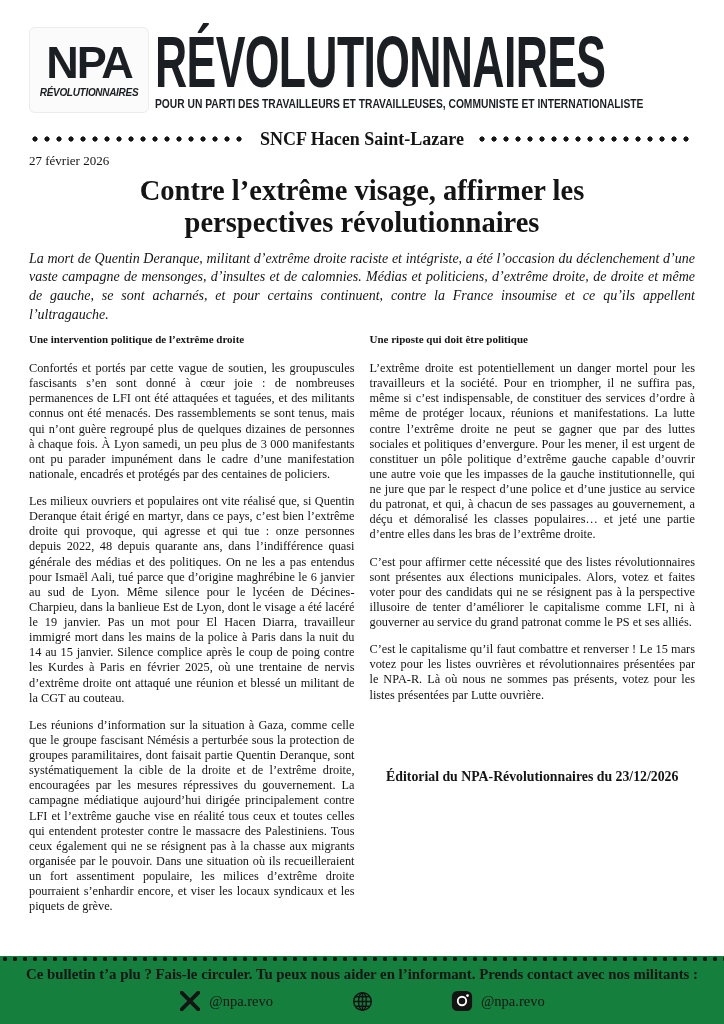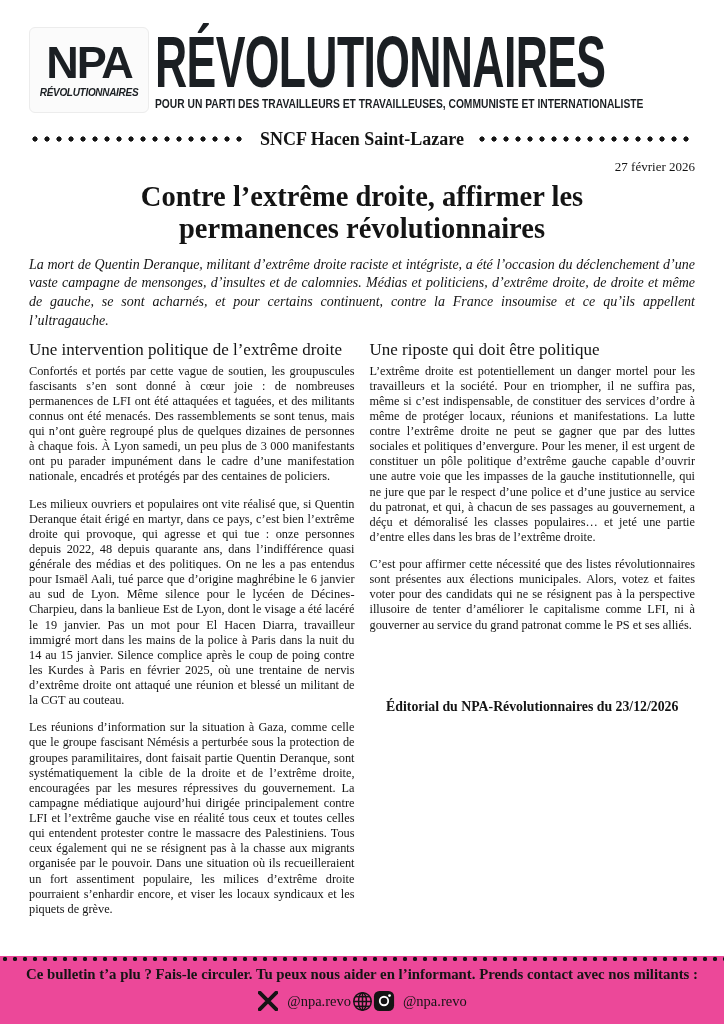--- a/index.html
+++ b/index.html
@@ -22,38 +22,38 @@
   .masthead-subtitle { margin-top:2px; height:15px; }
   .masthead-subtitle .stretch { display:inline-block; font-family:"Liberation Sans", sans-serif; font-weight:700;
               font-size:13px; line-height:15px; color:#1b1f23; transform:scaleX(0.79); transform-origin:0 50%; white-space:nowrap; }
 
   
   .banner { display:flex; align-items:center; margin-top:15px; height:20px; }
   .dots { flex:1 1 auto; height:6px; align-self:center;
           background-image:radial-gradient(circle, #141414 2.3px, transparent 2.9px);
           background-size:12px 6px; background-position:center left; background-repeat:repeat-x; }
   .banner-label { flex:0 0 auto; padding:0 12px; font-weight:700; font-size:18px; }
-  .edition-date { text-align:right; font-size:13px; margin-top:10px; }
+  .edition-date { text-align:left; font-size:13px; margin-top:4px; }
   h1.article-title { width:600px; margin:6px auto 0; text-align:center; font-weight:700; font-size:28.5px; line-height:1.12; }
   .lede { margin-top:11px; font-style:italic; font-size:14px; line-height:1.33; text-align:justify; }
 
   
   .columns { display:flex; gap:15px; margin-top:9px; }
   .col { flex:1 1 0; min-width:0; }
-  .col h2 { font-size:17px; font-weight:400; line-height:1.25; text-align:justify; margin-bottom:3px; }
+  .col h2 { font-size:11px; font-weight:700; line-height:1.25; text-align:justify; margin-bottom:14px; }
   .col p { font-size:12.3px; line-height:1.23; text-align:justify; margin-bottom:12px; }
   .byline { margin-top:66px; text-align:center; font-weight:700; font-size:13.8px; }
 
   
-  .footer { position:absolute; left:0; right:0; bottom:0; background:#ec4899; padding-bottom:12px; }
+  .footer { position:absolute; left:0; right:0; bottom:0; background:#15803d; padding-bottom:12px; }
   .dots-line { height:6px; margin:0;
           background-image:radial-gradient(circle, #141414 1.9px, transparent 2.4px);
           background-size:10px 6px; background-position:center left; background-repeat:repeat-x; }
   .cta { margin-top:4px; text-align:center; font-weight:700; font-size:14.8px; }
-  .contacts { margin-top:7px; display:flex; justify-content:center; align-items:center; }
+  .contacts { margin-top:7px; display:flex; justify-content:center; align-items:center; gap:78px; }
   .contact { display:flex; align-items:center; gap:8px; font-size:14.5px; }
   .contact .icon { display:inline-flex; width:22px; height:22px; align-items:center; justify-content:center; }
   .contact .icon svg { display:block; }
 </style>
 </head>
 <body>
 
 <div class="page">
 
   <header class="masthead">
@@ -72,34 +72,35 @@
 
   </header>
 
   <div class="banner">
     <div class="dots"></div>
     <div class="banner-label">SNCF Hacen Saint-Lazare</div>
     <div class="dots"></div>
   </div>
   <div class="edition-date">27 février 2026</div>
 
-  <h1 class="article-title">Contre l’extrême droite, affirmer les permanences révolutionnaires</h1>
+  <h1 class="article-title">Contre l’extrême visage, affirmer les perspectives révolutionnaires</h1>
   <p class="lede">La mort de Quentin Deranque, militant d’extrême droite raciste et intégriste, a été l’occasion du déclenchement d’une vaste campagne de mensonges, d’insultes et de calomnies. Médias et politiciens, d’extrême droite, de droite et même de gauche, se sont acharnés, et pour certains continuent, contre la France insoumise et ce qu’ils appellent l’ultragauche.</p>
 
   <div class="columns">
     <section class="col">
       <h2>Une intervention politique de l’extrême droite</h2>
       <p>Confortés et portés par cette vague de soutien, les groupuscules fascisants s’en sont donné à cœur joie : de nombreuses permanences de LFI ont été attaquées et taguées, et des militants connus ont été menacés. Des rassemblements se sont tenus, mais qui n’ont guère regroupé plus de quelques dizaines de personnes à chaque fois. À Lyon samedi, un peu plus de 3 000 manifestants ont pu parader impunément dans le cadre d’une manifestation nationale, encadrés et protégés par des centaines de policiers.</p>
       <p>Les milieux ouvriers et populaires ont vite réalisé que, si Quentin Deranque était érigé en martyr, dans ce pays, c’est bien l’extrême droite qui provoque, qui agresse et qui tue : onze personnes depuis 2022, 48 depuis quarante ans, dans l’indifférence quasi générale des médias et des politiques. On ne les a pas entendus pour Ismaël Aali, tué parce que d’origine maghrébine le 6 janvier au sud de Lyon. Même silence pour le lycéen de Décines-Charpieu, dans la banlieue Est de Lyon, dont le visage a été lacéré le 19 janvier. Pas un mot pour El Hacen Diarra, travailleur immigré mort dans les mains de la police à Paris dans la nuit du 14 au 15 janvier. Silence complice après le coup de poing contre les Kurdes à Paris en février 2025, où une trentaine de nervis d’extrême droite ont attaqué une réunion et blessé un militant de la CGT au couteau.</p>
       <p>Les réunions d’information sur la situation à Gaza, comme celle que le groupe fascisant Némésis a perturbée sous la protection de groupes paramilitaires, dont faisait partie Quentin Deranque, sont systématiquement la cible de la droite et de l’extrême droite, encouragées par les mesures répressives du gouvernement. La campagne médiatique aujourd’hui dirigée principalement contre LFI et l’extrême gauche vise en réalité tous ceux et toutes celles qui entendent protester contre le massacre des Palestiniens. Tous ceux également qui ne se résignent pas à la chasse aux migrants organisée par le pouvoir. Dans une situation où ils recueilleraient un fort assentiment populaire, les milices d’extrême droite pourraient s’enhardir encore, et viser les locaux syndicaux et les piquets de grève.</p>
     </section>
     <section class="col">
       <h2>Une riposte qui doit être politique</h2>
       <p>L’extrême droite est potentiellement un danger mortel pour les travailleurs et la société. Pour en triompher, il ne suffira pas, même si c’est indispensable, de constituer des services d’ordre à même de protéger locaux, réunions et manifestations. La lutte contre l’extrême droite ne peut se gagner que par des luttes sociales et politiques d’envergure. Pour les mener, il est urgent de constituer un pôle politique d’extrême gauche capable d’ouvrir une autre voie que les impasses de la gauche institutionnelle, qui ne jure que par le respect d’une police et d’une justice au service du patronat, et qui, à chacun de ses passages au gouvernement, a déçu et démoralisé les classes populaires… et jeté une partie d’entre elles dans les bras de l’extrême droite.</p>
       <p>C’est pour affirmer cette nécessité que des listes révolutionnaires sont présentes aux élections municipales. Alors, votez et faites voter pour des candidats qui ne se résignent pas à la perspective illusoire de tenter d’améliorer le capitalisme comme LFI, ni à gouverner au service du grand patronat comme le PS et ses alliés.</p>
+      <p>C’est le capitalisme qu’il faut combattre et renverser ! Le 15 mars votez pour les listes ouvrières et révolutionnaires présentées par le NPA-R. Là où nous ne sommes pas présents, votez pour les listes présentées par Lutte ouvrière.</p>
       <div class="byline">Éditorial du NPA-Révolutionnaires du 23/12/2026</div>
     </section>
   </div>
 
   <footer class="footer">
     <div class="dots-line"></div>
     <div class="cta">Ce bulletin t’a plu ? Fais-le circuler. Tu peux nous aider en l’informant. Prends contact avec nos militants  :</div>
     <div class="contacts">
 
       <div class="contact">

